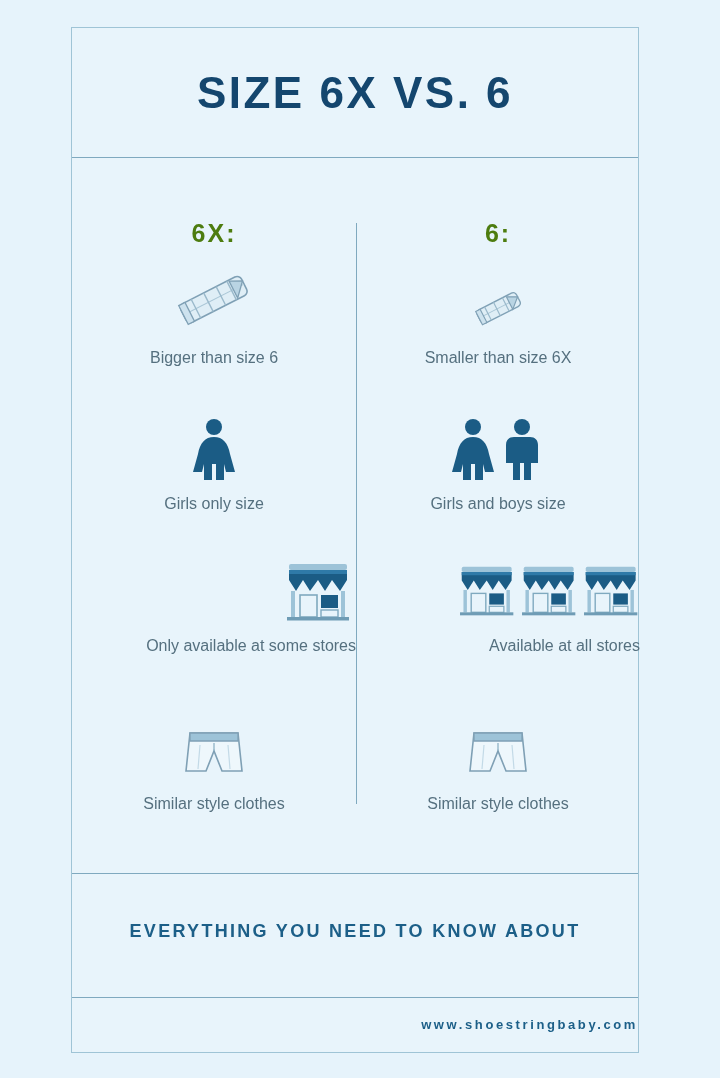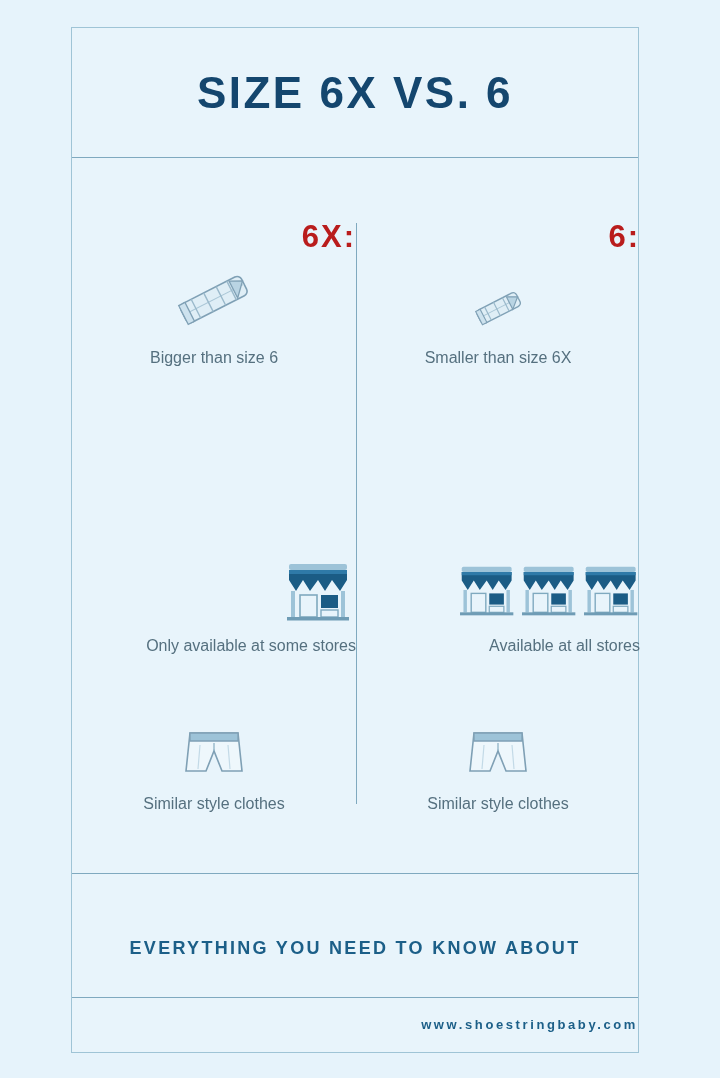--- a/index.html
+++ b/index.html
@@ -59,24 +59,24 @@
   }
   .col{
     position:absolute;
     top:0;width:284px;height:100%;
   }
   .col-left{left:0;}
   .col-right{left:284px;}
 
   .col-head{
     position:absolute;top:62px;left:0;width:100%;
-    text-align:right;
-    font-size:31px;font-weight:bold;
+    text-align:center;
+    font-size:25px;font-weight:bold;
     letter-spacing:2px;
-    color:#b91c1c;
+    color:#4d7c0f;
   }
 
   .row{
     position:absolute;left:0;width:100%;
     display:flex;flex-direction:column;
     align-items:center;
   }
   .row-1{top:106px;height:130px;}
   .row-2{top:252px;height:130px;}
   .row-3{top:394px;height:140px;align-items:flex-end;}
@@ -90,23 +90,23 @@
     margin-top:9px;
     text-align:center;
     font-size:16px;
     line-height:1.45;
     color:#55707f;
     max-width:210px;
   }
 
   
   .footer{
-    position:absolute;left:0;top:815px;width:100%;height:124px;
+    position:absolute;left:0;top:841px;width:100%;height:124px;
     display:flex;
-    align-items:flex-end;justify-content:center;
+    align-items:center;justify-content:center;
   }
   .footer-line{
     font-size:18px;font-weight:bold;
     letter-spacing:2.3px;
     color:#1c5f88;
     text-align:center;
     line-height:2.05;
     white-space:nowrap;
   }
   .urlbar{
@@ -145,20 +145,31 @@
                 <path d="M16 36.5 h68" stroke="#a9c6d6" stroke-width="1"></path>
                 <path d="M30 26 v21 M44 26 v21 M58 26 v21 M70 26 v21" stroke="#9ab9cb" stroke-width="1.4"></path>
                 <path d="M72 27 l12 6 -12 13 z" fill="#b9d4e3" stroke="#7fa0b5" stroke-width="1.3"></path>
                 <rect x="16" y="26" width="7" height="21" fill="#cde2ee" stroke="#7fa0b5" stroke-width="1.3"></rect>
               </g>
             </svg>
           </div>
           <div class="caption">Bigger than size 6</div>
         </div>
 
+        <div class="row row-2">
+          <div class="icon-wrap">
+            <svg width="70" height="66" viewBox="0 0 70 66">
+              <g fill="#1b5c85">
+                <circle cx="35" cy="10" r="8"></circle>
+                <path d="M35 20 c-9 0 -14 6 -16 17 l-5 18 h9 l2 -8 v16 h8 V47 h4 v16 h8 V47 l2 8 h9 l-5 -18 c-2 -11 -7 -17 -16 -17 z"></path>
+              </g>
+            </svg>
+          </div>
+          <div class="caption">Girls only size</div>
+        </div>
 
         <div class="row row-3">
           <div class="icon-wrap">
             <svg width="76" height="70" viewBox="0 0 76 70">
               <rect x="9" y="9" width="58" height="6" rx="2" fill="#9dc3d8"></rect>
               <path d="M9 15 h58 v10 l-7 11 -8 -11 -7 11 -7 -11 -8 11 -7 -11 -7 11 -7 -11 z" fill="#1b5c85"></path>
               <path d="M9 15 h58 v4 H9 z" fill="#2f7aa8"></path>
               <rect x="11" y="36" width="4" height="26" fill="#9dc3d8"></rect>
               <rect x="61" y="36" width="4" height="26" fill="#9dc3d8"></rect>
               <rect x="20" y="40" width="17" height="22" fill="#e8f4fb" stroke="#7fa9bf" stroke-width="1.6"></rect>
@@ -194,20 +205,33 @@
                 <path d="M14 27.5 h44" stroke="#a9c6d6" stroke-width="0.9"></path>
                 <path d="M24 20 v15 M34 20 v15 M44 20 v15" stroke="#9ab9cb" stroke-width="1.2"></path>
                 <path d="M48 21 l10 5 -10 9 z" fill="#b9d4e3" stroke="#7fa0b5" stroke-width="1.1"></path>
                 <rect x="14" y="20" width="5" height="15" fill="#cde2ee" stroke="#7fa0b5" stroke-width="1.1"></rect>
               </g>
             </svg>
           </div>
           <div class="caption">Smaller than size 6X</div>
         </div>
 
+        <div class="row row-2">
+          <div class="icon-wrap">
+            <svg width="104" height="66" viewBox="0 0 104 66">
+              <g fill="#1b5c85">
+                <circle cx="27" cy="10" r="8"></circle>
+                <path d="M27 20 c-9 0 -14 6 -16 17 l-5 18 h9 l2 -8 v16 h8 V47 h4 v16 h8 V47 l2 8 h9 l-5 -18 c-2 -11 -7 -17 -16 -17 z"></path>
+                <circle cx="76" cy="10" r="8"></circle>
+                <path d="M68 20 h16 c5 0 8 3 8 8 v18 h-7 v17 h-7 V46 h-4 v17 h-7 V46 h-7 V28 c0 -5 3 -8 8 -8 z"></path>
+              </g>
+            </svg>
+          </div>
+          <div class="caption">Girls and boys size</div>
+        </div>
 
         <div class="row row-3">
           <div class="icon-wrap">
             <svg width="186" height="70" viewBox="0 0 186 70">
               <g>
                 <g transform="translate(0,4) scale(0.86)">
                   <rect x="9" y="9" width="58" height="6" rx="2" fill="#9dc3d8"></rect>
                   <path d="M9 15 h58 v10 l-7 11 -8 -11 -7 11 -7 -11 -8 11 -7 -11 -7 11 -7 -11 z" fill="#1b5c85"></path>
                   <path d="M9 15 h58 v4 H9 z" fill="#2f7aa8"></path>
                   <rect x="11" y="36" width="4" height="26" fill="#9dc3d8"></rect>

